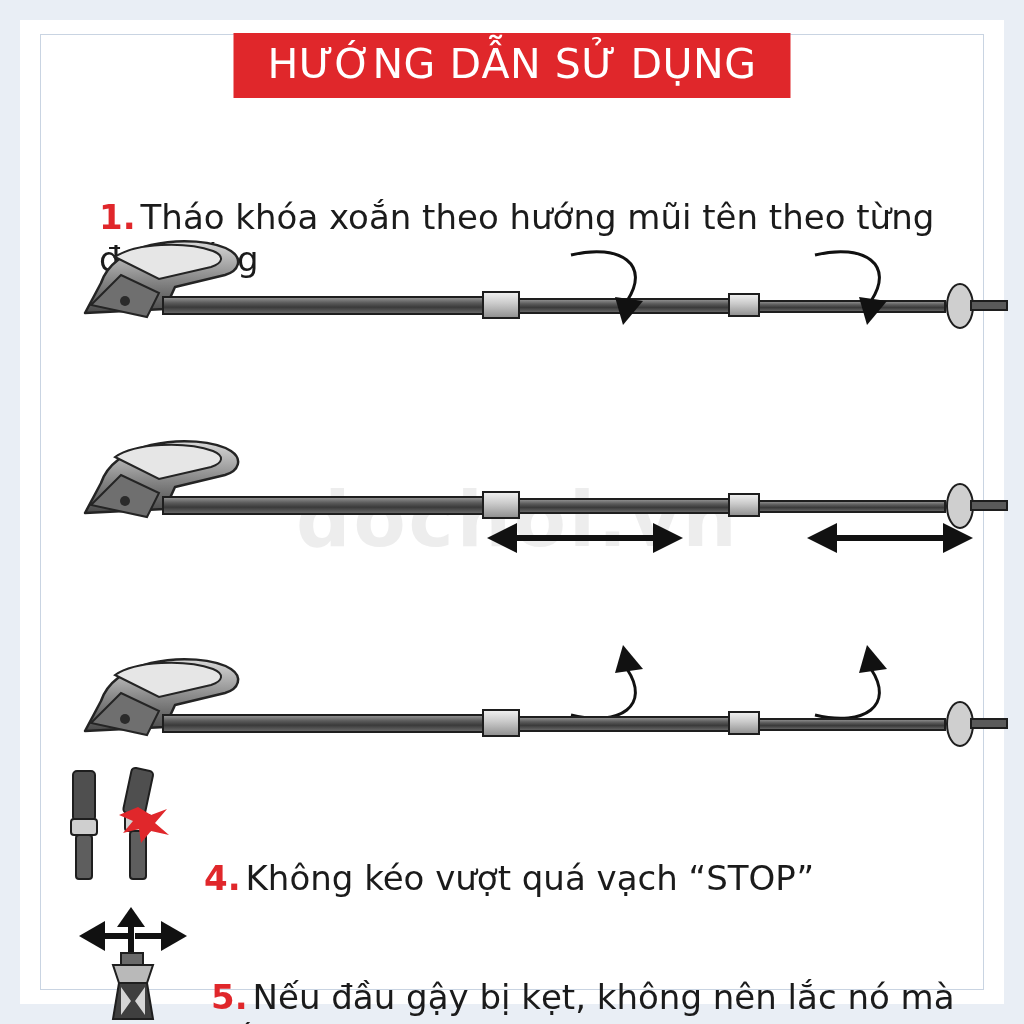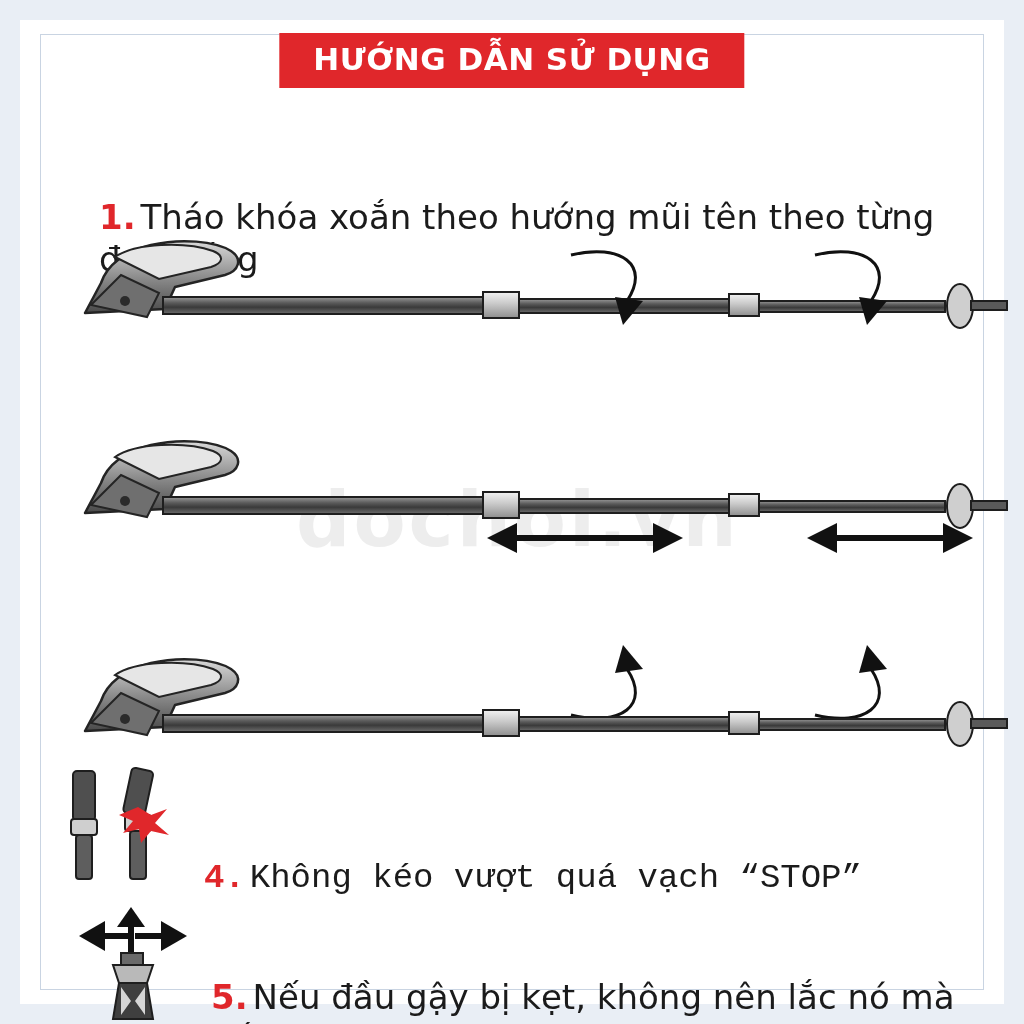--- a/index.html
+++ b/index.html
@@ -32,22 +32,22 @@
   }
   
   .banner {
     position: absolute;
     left: 50%;
     transform: translateX(-50%);
     top: -2px;
     background: #e0272b;
     color: #ffffff;
     padding: 11px 34px 13px 34px;
-    font-size: 31px;
-    font-weight: bold;
+    font-size: 41px;
+    font-weight: normal;
     letter-spacing: 0.5px;
     white-space: nowrap;
     line-height: 1;
   }
   
   .step-text {
     position: absolute;
     font-size: 34px;
     color: #1b1b1b;
     line-height: 1.25;
@@ -220,21 +220,21 @@
           <rect x="72" y="6" width="22" height="46" rx="4" fill="#4f4f4f" stroke="#1e1e1e" stroke-width="2" transform="rotate(12 83 30)"></rect>
           <rect x="70" y="52" width="26" height="16" rx="3" fill="#cfcfcf" stroke="#1e1e1e" stroke-width="2"></rect>
           <rect x="75" y="68" width="16" height="48" rx="3" fill="#5e5e5e" stroke="#1e1e1e" stroke-width="2"></rect>
           <g fill="#e0272b">
             <polygon points="83,44 96,52 112,46 100,60 114,72 96,68 86,80 84,66 68,70 78,58 64,52"></polygon>
           </g>
         </g>
       </svg>
     </div>
 
-    <div class="step-text" style="left:163px; top:779px;font-family:Liberation Mono, monospace;">
+    <div class="step-text" style="left:163px; top:779px;">
       <span class="num">4.</span><span class="body">Không kéo vượt quá vạch “STOP”</span>
     </div>
 
     <div class="pole-wrap" style="left:20px; top:872px;">
       <svg width="150" height="120" viewBox="0 0 150 120">
 
         <g fill="#111">
           <rect x="67" y="10" width="6" height="36"></rect>
           <polygon points="70,0 84,20 56,20"></polygon>
           <rect x="30" y="26" width="40" height="6" transform="rotate(0 50 29)"></rect>

